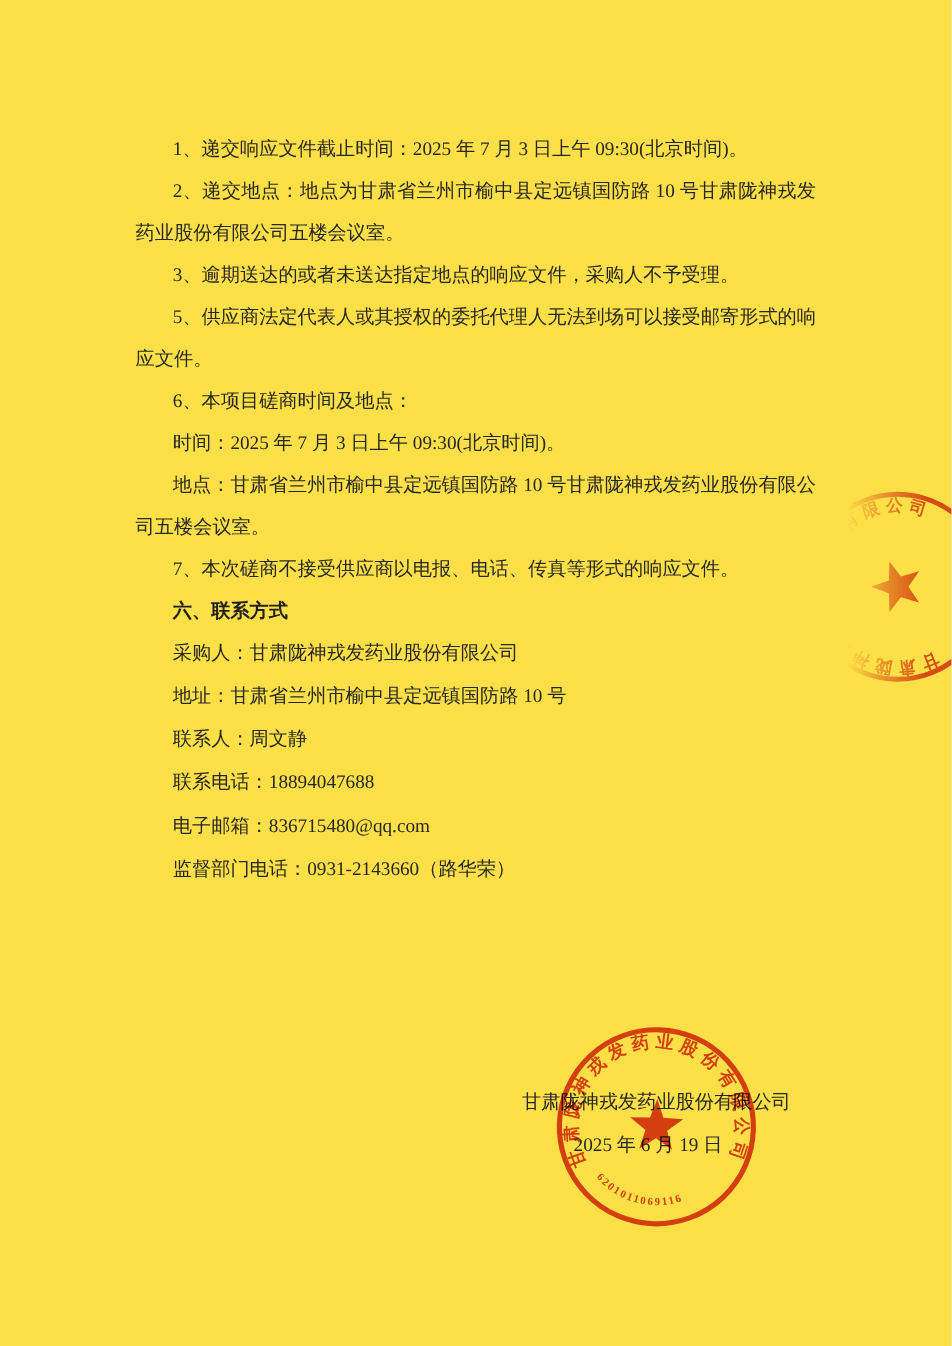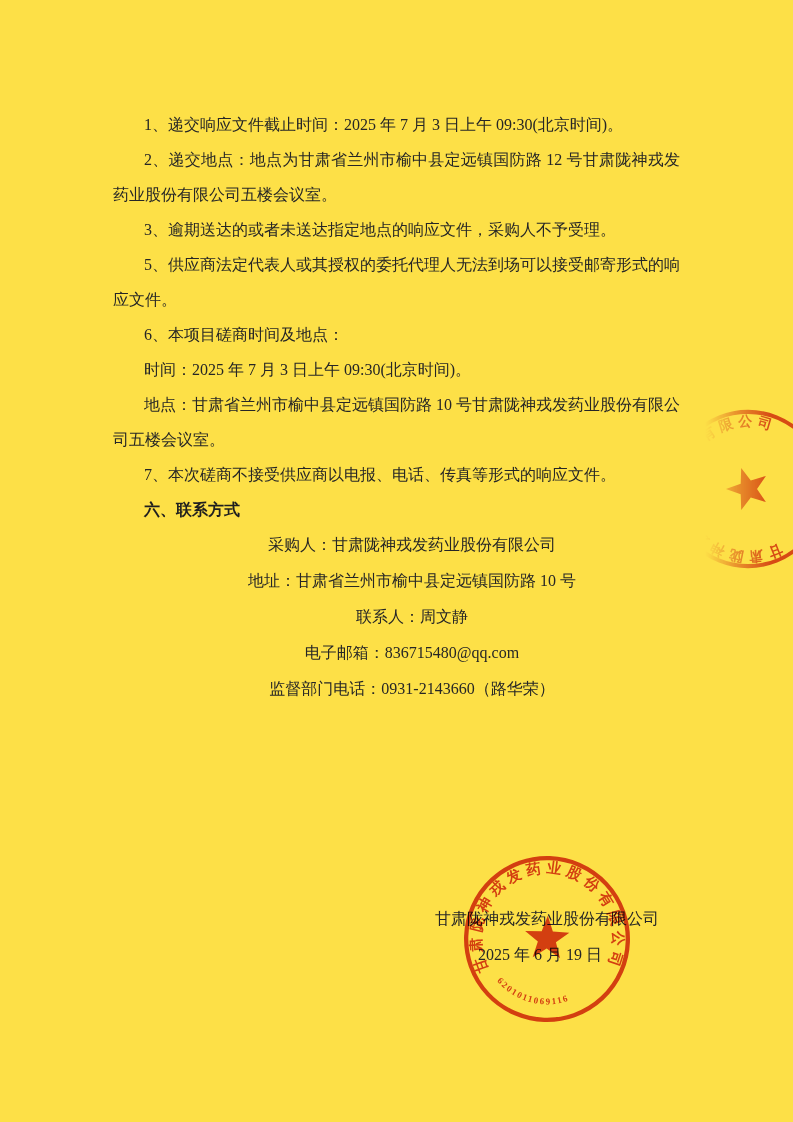--- a/index.html
+++ b/index.html
@@ -23,21 +23,21 @@
     text-indent:31px;
   }
   .section-heading{
     font-weight:700;
     text-indent:31px;
     font-size:16px;line-height:35px;
     color:#1f1f1f;
   }
   .contact-line{
     line-height:36px !important;
-    text-align:center;
+    text-align:left;
   }
   .signature-company{
     position:absolute;left:435px;top:907px;
     font-size:16px;line-height:24px;white-space:nowrap;
   }
   .signature-date{
     position:absolute;left:478px;top:943px;
     font-size:16px;line-height:24px;white-space:nowrap;
   }
   .seal{
@@ -62,33 +62,34 @@
     font-weight:600;
   }
 </style>
 </head>
 <body>
 
 <div class="page">
 
   <div class="body-text">
     <p>1、递交响应文件截止时间：2025 年 7 月 3 日上午 09:30(北京时间)。</p>
-    <p>2、递交地点：地点为甘肃省兰州市榆中县定远镇国防路 12 号甘肃陇神戎发药业股份有限公司五楼会议室。</p>
+    <p>2、递交地点：地点为甘肃省兰州市榆中县定远镇国防路 10 号甘肃陇神戎发药业股份有限公司五楼会议室。</p>
     <p>3、逾期送达的或者未送达指定地点的响应文件，采购人不予受理。</p>
     <p>5、供应商法定代表人或其授权的委托代理人无法到场可以接受邮寄形式的响应文件。</p>
     <p>6、本项目磋商时间及地点：</p>
     <p>时间：2025 年 7 月 3 日上午 09:30(北京时间)。</p>
     <p>地点：甘肃省兰州市榆中县定远镇国防路 10 号甘肃陇神戎发药业股份有限公司五楼会议室。</p>
     <p>7、本次磋商不接受供应商以电报、电话、传真等形式的响应文件。</p>
 
     <p class="section-heading">六、联系方式</p>
 
     <p class="contact-line">采购人：甘肃陇神戎发药业股份有限公司</p>
     <p class="contact-line">地址：甘肃省兰州市榆中县定远镇国防路 10 号</p>
     <p class="contact-line">联系人：周文静</p>
+    <p class="contact-line">联系电话：18894047688</p>
     <p class="contact-line">电子邮箱：836715480@qq.com</p>
     <p class="contact-line">监督部门电话：0931-2143660（路华荣）</p>
   </div>
 
   <div class="signature-company">甘肃陇神戎发药业股份有限公司</div>
   <div class="signature-date">2025 年 6 月 19 日</div>
 
   <div class="seal seal-main">
     <svg viewBox="0 0 200 200">
       <g fill="currentColor" stroke="none" color="#d23726">

